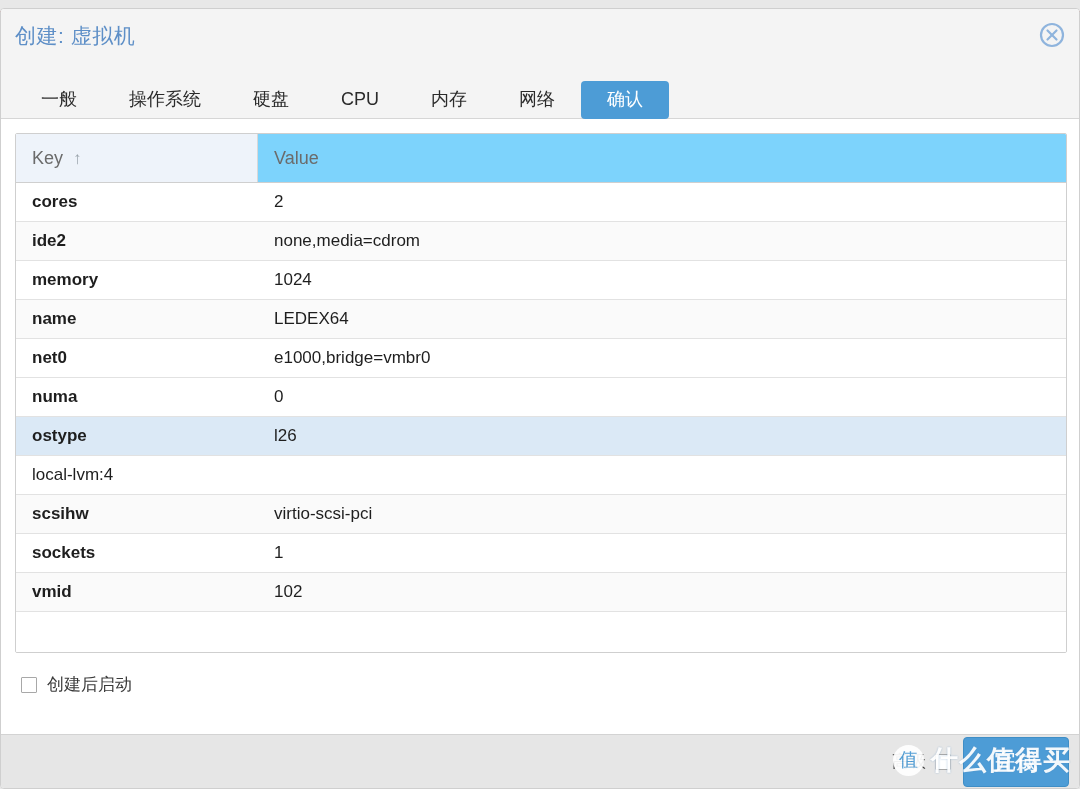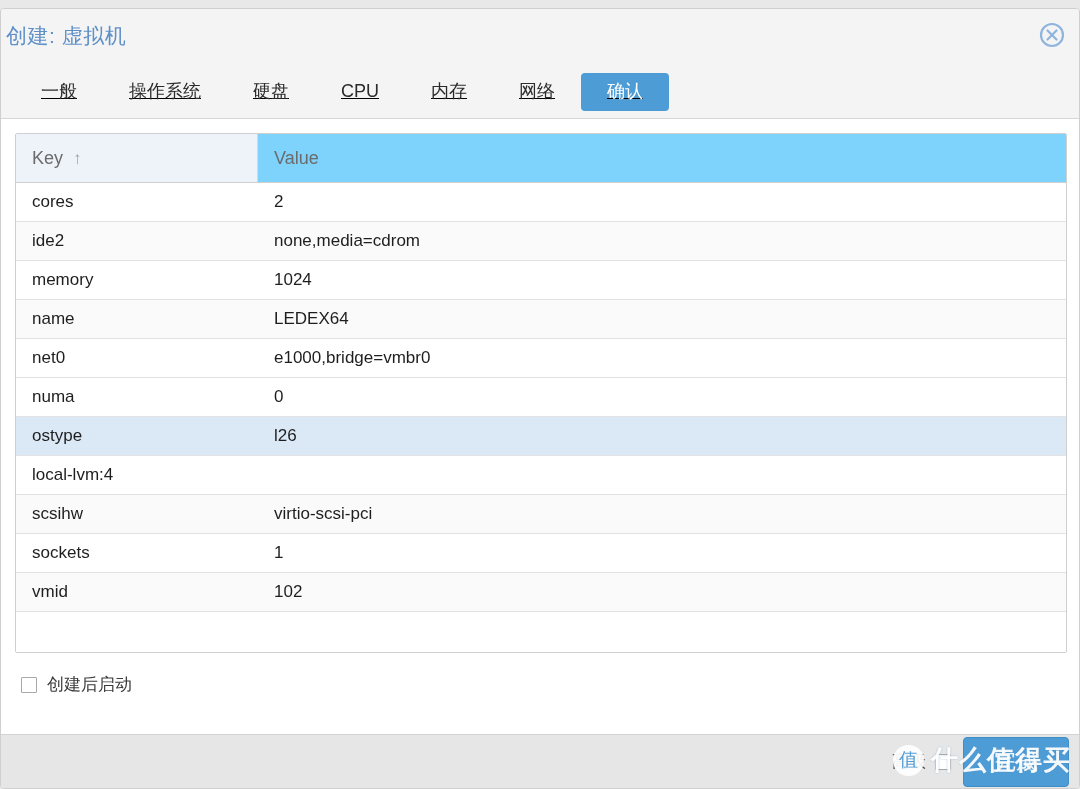--- a/index.html
+++ b/index.html
@@ -50,46 +50,45 @@
   
   .dlg-header {
     position: relative;
     height: 110px;
     background: #f4f4f4;
     border-bottom: 1px solid #d6d6d6;
     box-sizing: border-box;
   }
   .dlg-title {
     position: absolute;
-    left: 5px;
+    left: 14px;
     top: 13px;
     font-size: 21px;
     color: #5e8fc7;
     letter-spacing: 0.5px;
     white-space: nowrap;
   }
   .close-btn {
     position: absolute;
     right: 13px;
     top: 12px;
     width: 28px;
     height: 28px;
     cursor: pointer;
   }
   .close-btn svg { display: block; }
 
   
   .tabs {
     position: absolute;
     left: 14px;
-    top: 64px;
+    top: 72px;
     display: flex;
     align-items: flex-start;
     gap: 0px;
-    text-decoration: underline;
   }
   .tab {
     font-size: 18px;
     color: #2b2b2b;
     padding: 8px 26px;
     border-radius: 4px;
     cursor: pointer;
     white-space: nowrap;
     line-height: 1.2;
   }
@@ -159,21 +158,21 @@
   .td {
     display: flex;
     align-items: center;
     font-size: 17px;
     color: #1e1e1e;
     padding: 0 16px;
     box-sizing: border-box;
     white-space: nowrap;
     overflow: hidden;
   }
-  .td.col-key { width: 242px; flex: 0 0 242px; }
+  .td.col-key { width: 242px; flex: 0 0 242px; font-weight: bold; }
   .td.col-val { flex: 1 1 auto; }
 
   
   .startup-row {
     margin-top: 20px;
     display: flex;
     align-items: center;
     gap: 10px;
     padding-left: 6px;
   }

